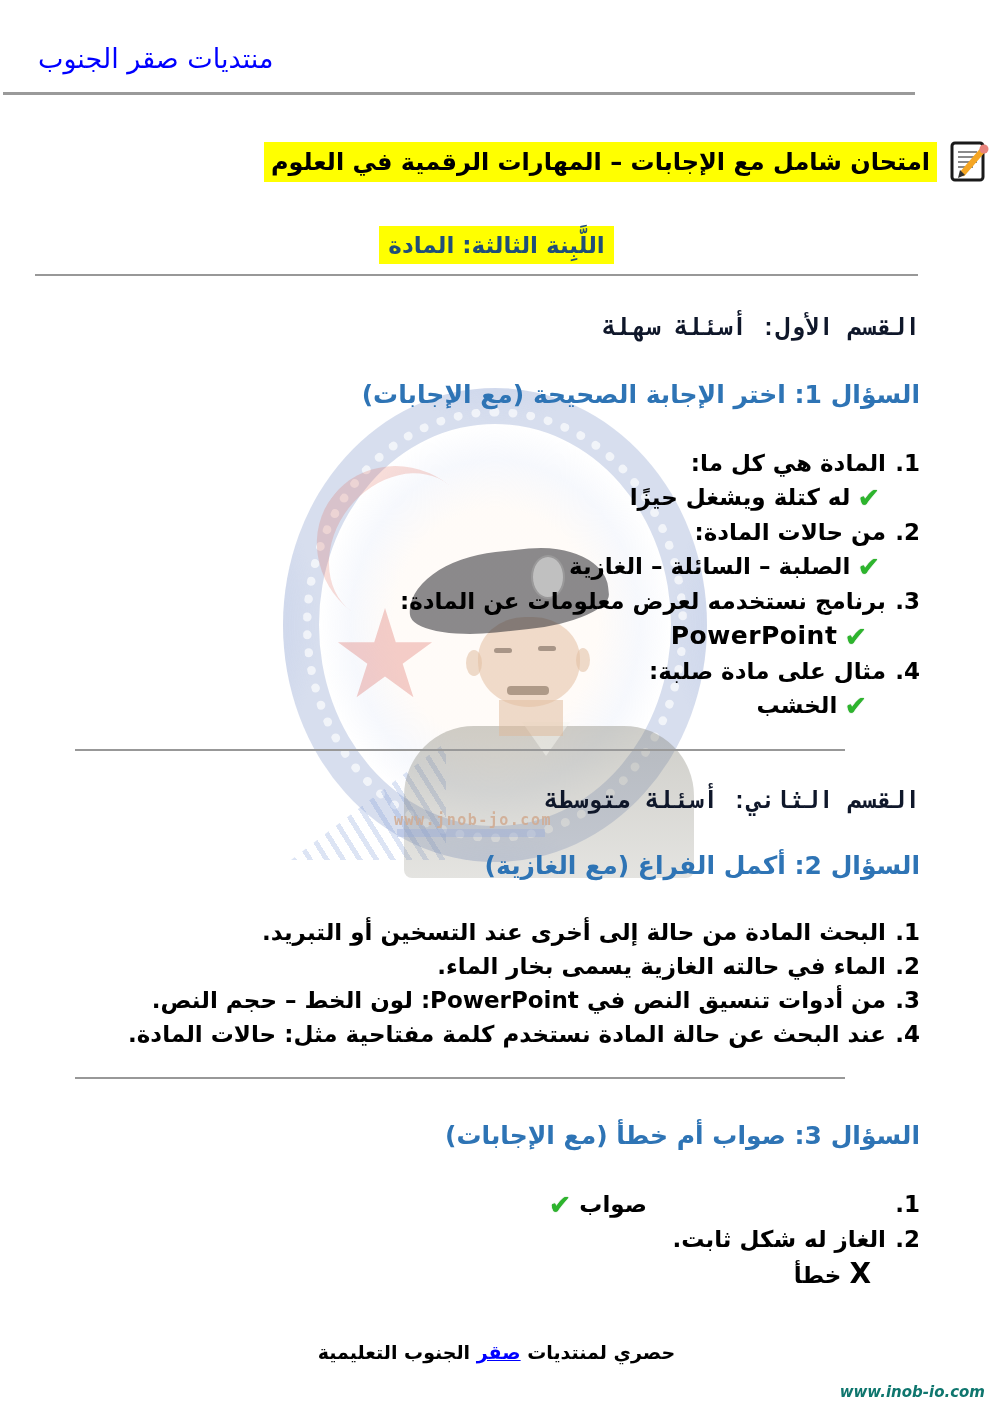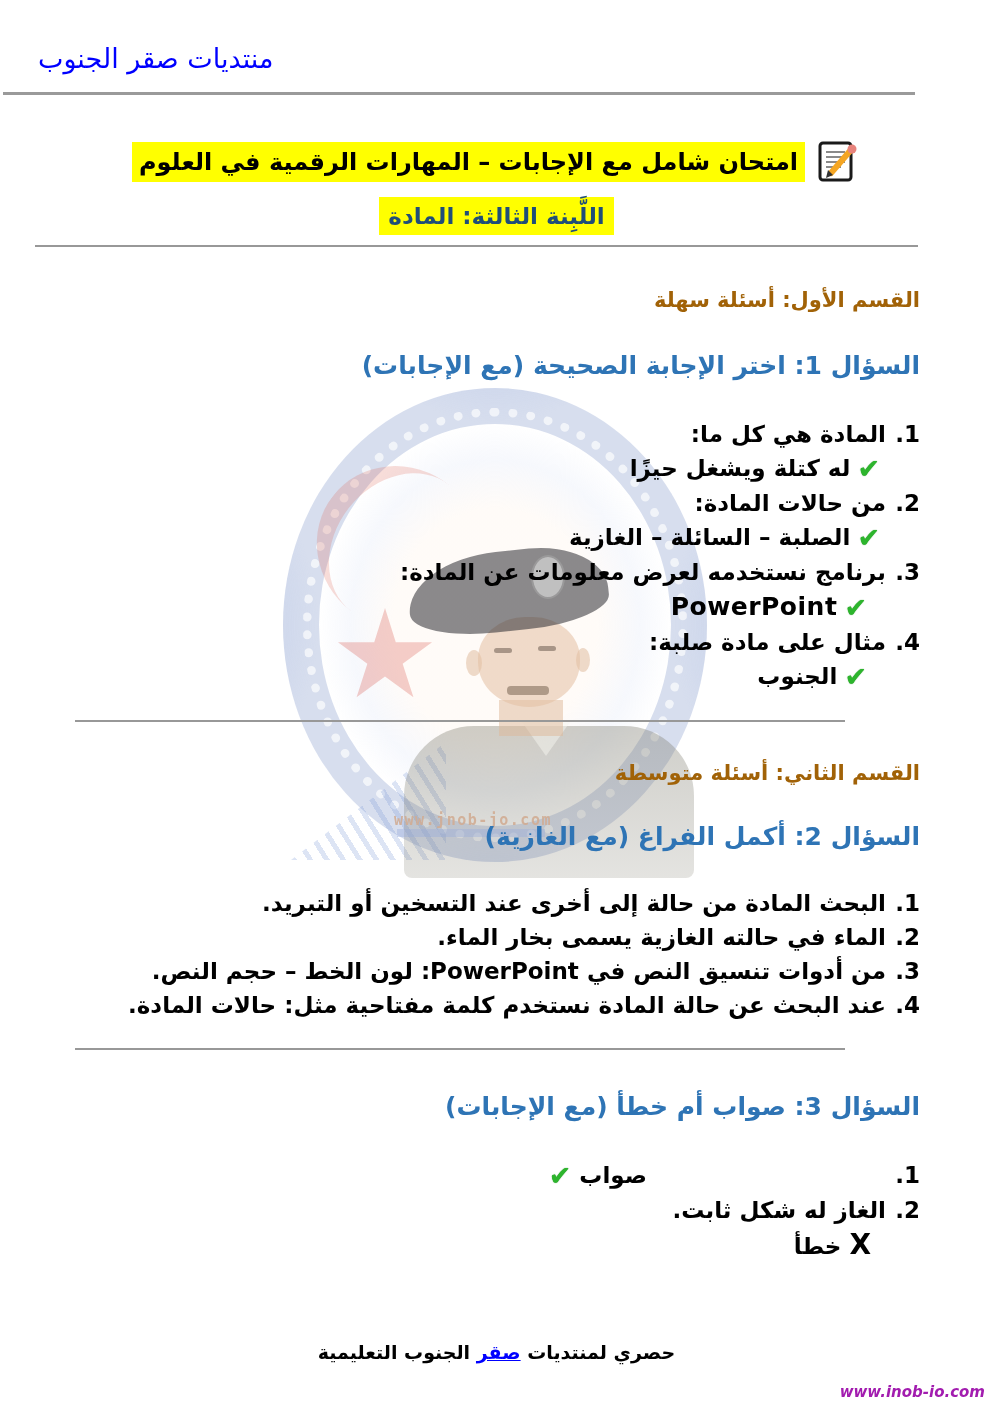--- a/index.html
+++ b/index.html
@@ -44,49 +44,49 @@
     clip-path:polygon(0 0,100% 0,50% 100%);}
   .wm-url{position:absolute;left:394px;top:811px;direction:ltr;font-family:"DejaVu Sans Mono",monospace;
     font-weight:bold;font-size:15px;letter-spacing:1.5px;color:rgba(208,172,148,0.9);}
   .wm-url-bar{position:absolute;left:397px;top:829px;width:148px;height:8px;background:rgba(150,172,222,0.38);}
   
   .content{position:relative;z-index:1;}
   .site-name{margin:42px 0 0 0;padding-left:38px;text-align:left;font-size:27px;line-height:34px;color:#0000FF;}
   .rule{height:3px;background:#9a9a9a;margin:16px 4px 0 0;margin-right:0;margin-left:4px;}
   .rule-header{margin-left:3px;margin-right:78px;height:3px;}
   .rule-sect{height:2px;background:#989898;margin-left:35px;margin-right:75px;}
-  .title-row{margin-top:46px;display:flex;justify-content:center;align-items:center;gap:10px;}
+  .title-row{margin-top:46px;display:flex;justify-content:flex-start;align-items:center;gap:10px;}
   .memo-icon{width:46px;height:42px;flex:0 0 auto;}
   .hl{background:#FFFF00;padding:3px 7px;font-weight:bold;font-size:24px;line-height:34px;color:#000;}
   .subtitle-row{margin-top:14px;text-align:center;}
-  .hl-sub{background:#FFFF00;padding:3px 9px;font-weight:bold;font-size:23px;line-height:32px;color:#1F4E79;display:inline-block;}
+  .hl-sub{background:#FFFF00;padding:3px 9px;font-weight:bold;font-size:23px;line-height:32px;color:#1F4E79;display:inline-block;margin-top:29px;}
   .rule-2{margin-top:10px;}
   .main{padding:0 73px 0 40px;}
-  .sect-heading{margin-top:36px;font-size:21px;line-height:34px;font-weight:bold;color:#a16207;}
+  .sect-heading{margin-top:36px;font-size:24px;line-height:34px;font-weight:bold;color:#0f172a;font-family:Liberation Mono, monospace;}
   .q-heading{margin-top:32px;font-size:25px;line-height:34px;font-weight:bold;color:#2E74B5;}
   ol.qlist{list-style:none;margin:34px 0 0 0;padding:0;counter-reset:item;}
   ol.qlist>li{counter-increment:item;position:relative;padding-right:34px;font-weight:bold;font-size:23px;line-height:34px;color:#000;}
   ol.qlist>li::before{content:"." counter(item);position:absolute;right:0;top:0;direction:ltr;font-weight:bold;}
   .a-line{padding-right:6px;font-weight:bold;font-size:23px;line-height:35px;}
   .a-line .check{color:#2DB52D;font-size:27px;margin-left:7px;vertical-align:-2px;text-shadow:0 0 1px #1d8a1d;}
   .a-line .xmark{color:#000;font-size:28px;margin-left:8px;font-weight:bold;}
   .a-latin{font-size:25px;letter-spacing:0.5px;}
   .indent-md{padding-right:19px;}
   .indent-lg{padding-right:239px;}
   .indent-sm{padding-right:15px;}
   .rule-q1{margin-top:26px;}
   .rule-q2{margin-top:26px;}
   .sect2-heading{margin-top:34px;}
   .q2-heading{margin-top:30px;}
   ol.qlist.plain{margin-top:32px;}
   .q3-heading{margin-top:40px;}
   ol.q3{margin-top:34px;}
-  .footer-line{margin-top:77px;text-align:center;font-weight:bold;font-size:19px;color:#000;}
+  .footer-line{margin-top:48px;text-align:center;font-weight:bold;font-size:19px;color:#000;}
   .footer-line .site-link{color:#0000FF;text-decoration:underline;cursor:pointer;}
-  .bottom-url{position:absolute;right:8px;bottom:3px;direction:ltr;font-style:italic;font-weight:bold;font-size:15px;color:#a21caf;z-index:1;}
+  .bottom-url{position:absolute;right:8px;bottom:3px;direction:ltr;font-style:italic;font-weight:bold;font-size:15px;color:#0f766e;z-index:1;}
 </style>
 </head>
 <body>
 
 <div class="page">
 
   <div class="watermark">
     <div class="wm-ring"></div>
     <div class="wm-ring-text"></div>
     <div class="wm-redarc"></div>
@@ -150,21 +150,21 @@
         </li>
         <li>
           <div>برنامج نستخدمه لعرض معلومات عن المادة:</div>
           <div class="a-line indent-md">
             <span class="check">✔</span><span class="a-latin">PowerPoint</span>
           </div>
         </li>
         <li>
           <div>مثال على مادة صلبة:</div>
           <div class="a-line indent-md">
-            <span class="check">✔</span><span>الجنوب</span>
+            <span class="check">✔</span><span>الخشب</span>
           </div>
         </li>
       </ol>
 
       <div class="rule rule-sect rule-q1"></div>
 
       <div class="sect-heading sect2-heading">القسم الثاني: أسئلة متوسطة</div>
       <div class="q-heading q2-heading">السؤال 2: أكمل الفراغ (مع الغازية)</div>
 
       <ol class="qlist plain">

